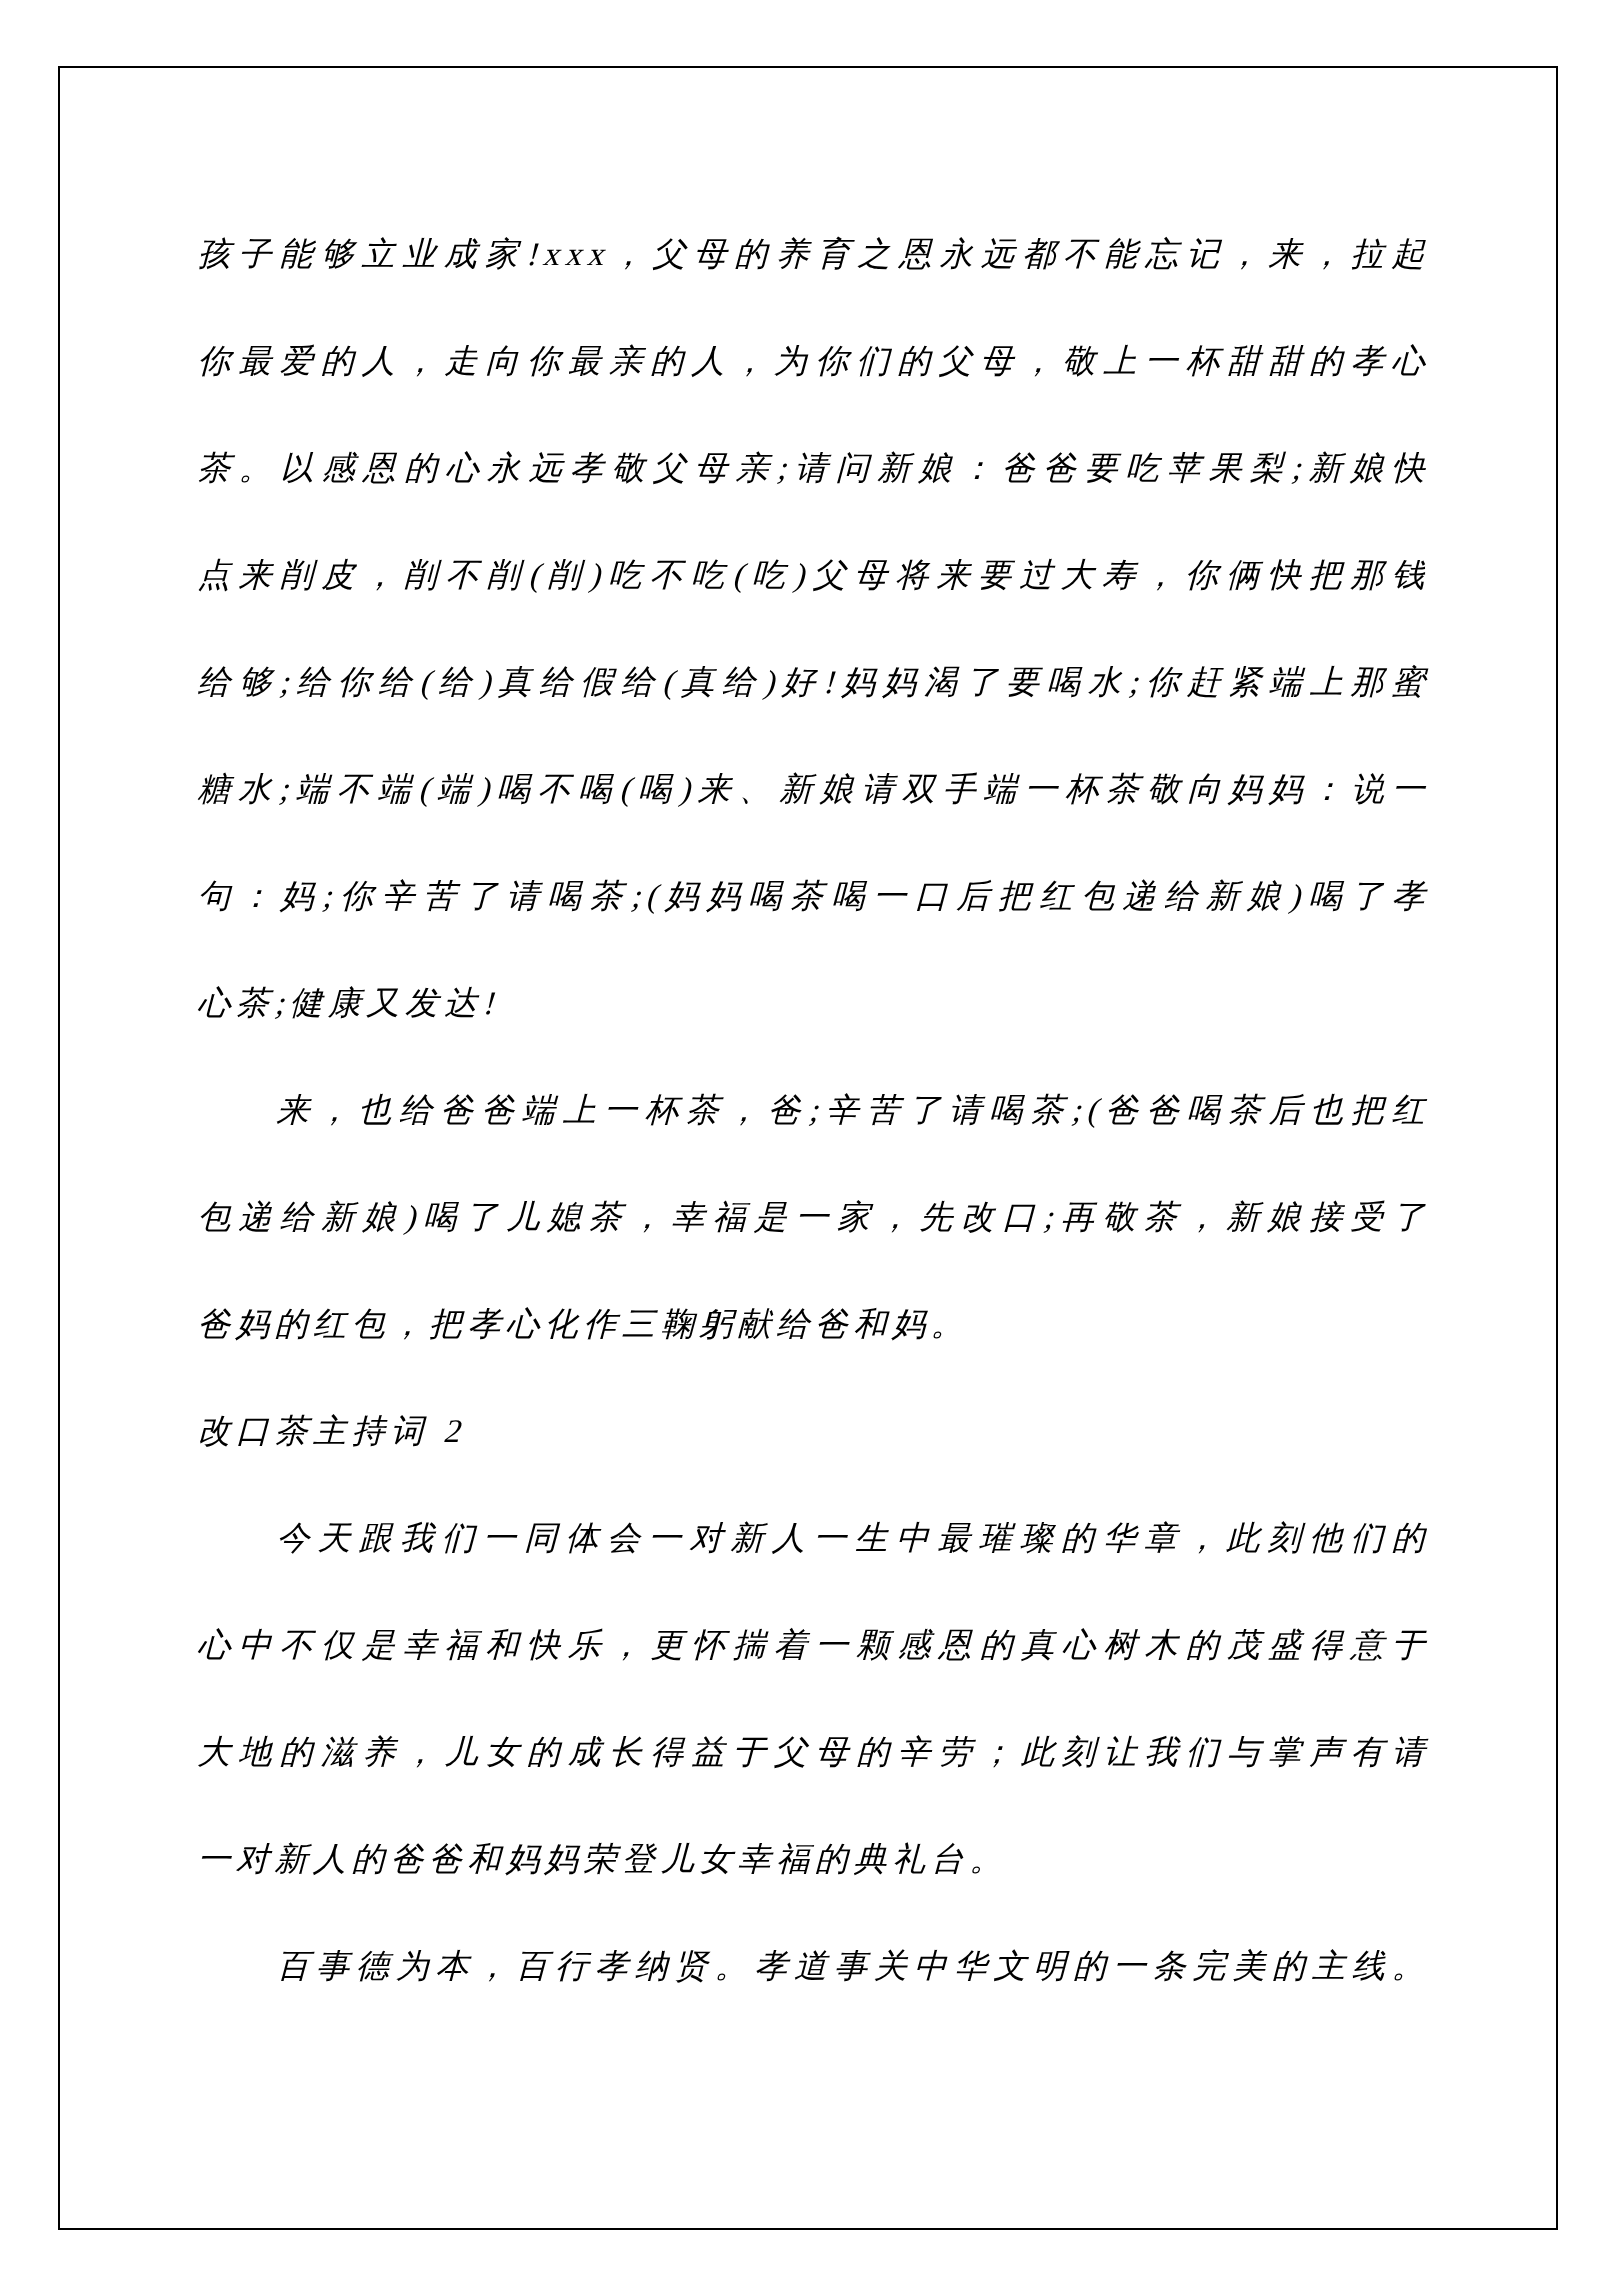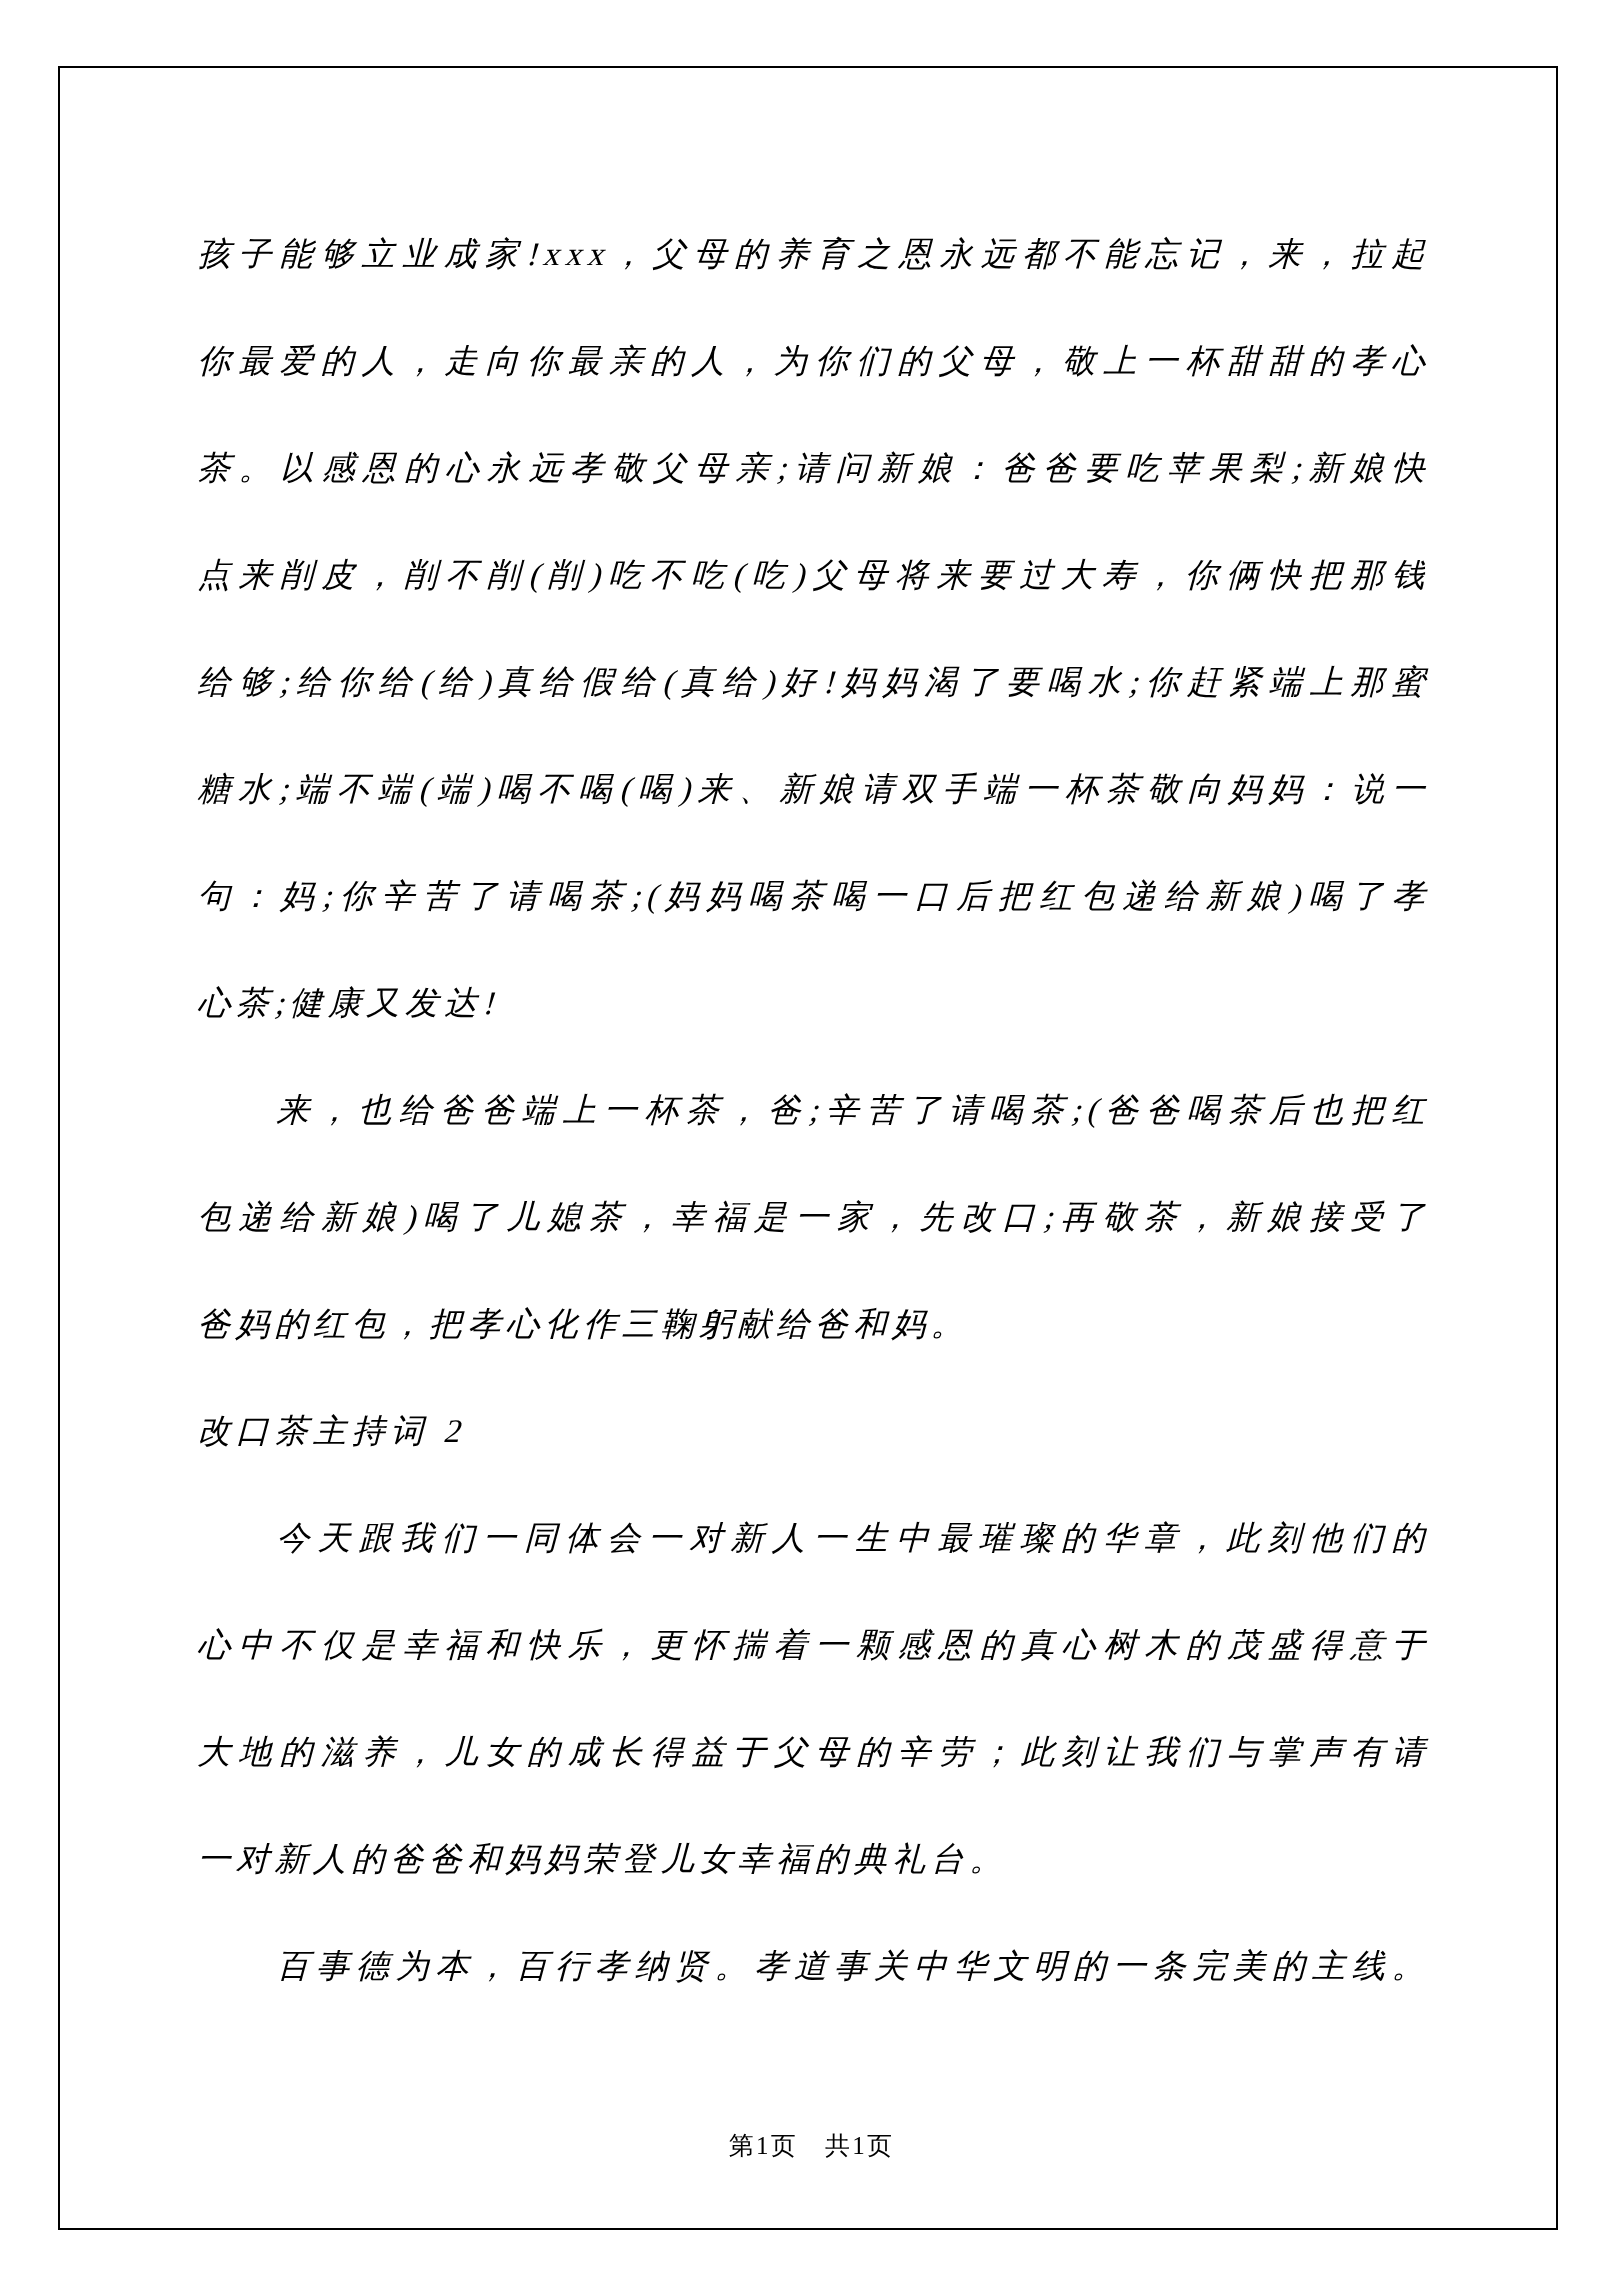--- a/index.html
+++ b/index.html
@@ -76,15 +76,14 @@
       <div class="line indent justify">来，也给爸爸端上一杯茶，爸;辛苦了请喝茶;(爸爸喝茶后也把红</div>
       <div class="line justify">包递给新娘)喝了儿媳茶，幸福是一家，先改口;再敬茶，新娘接受了</div>
       <div class="line">爸妈的红包，把孝心化作三鞠躬献给爸和妈。</div>
       <div class="line">改口茶主持词 2</div>
       <div class="line indent justify">今天跟我们一同体会一对新人一生中最璀璨的华章，此刻他们的</div>
       <div class="line justify">心中不仅是幸福和快乐，更怀揣着一颗感恩的真心树木的茂盛得意于</div>
       <div class="line justify">大地的滋养，儿女的成长得益于父母的辛劳；此刻让我们与掌声有请</div>
       <div class="line">一对新人的爸爸和妈妈荣登儿女幸福的典礼台。</div>
       <div class="line indent justify">百事德为本，百行孝纳贤。孝道事关中华文明的一条完美的主线。</div>
     </div>
-  <div class="footer">第1页　共1页</div>
 </div>
 
 
 </body></html>

